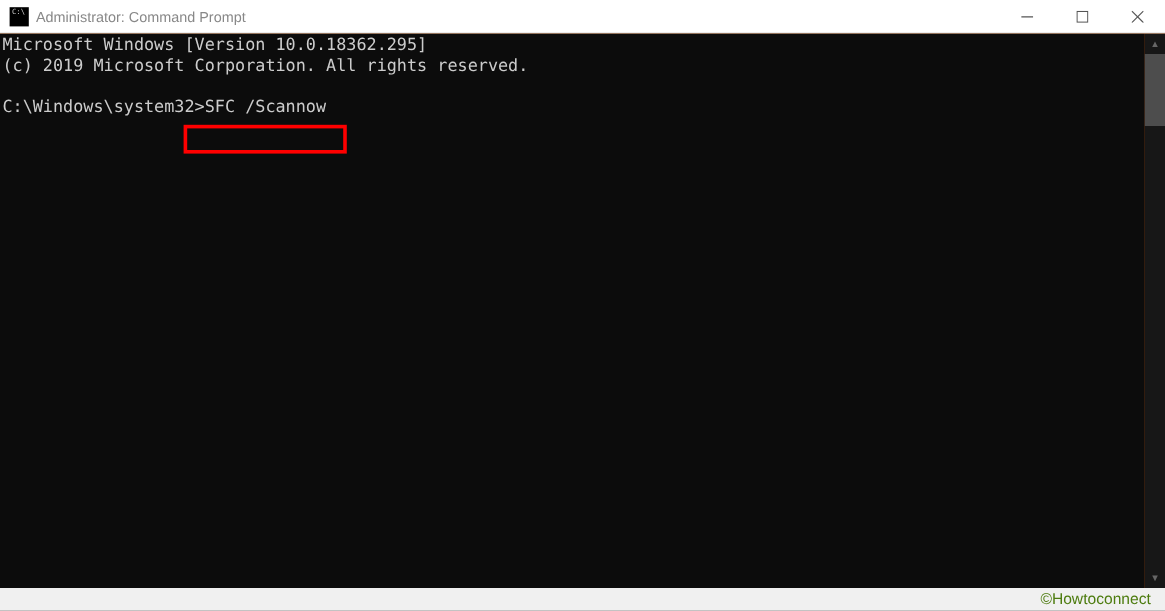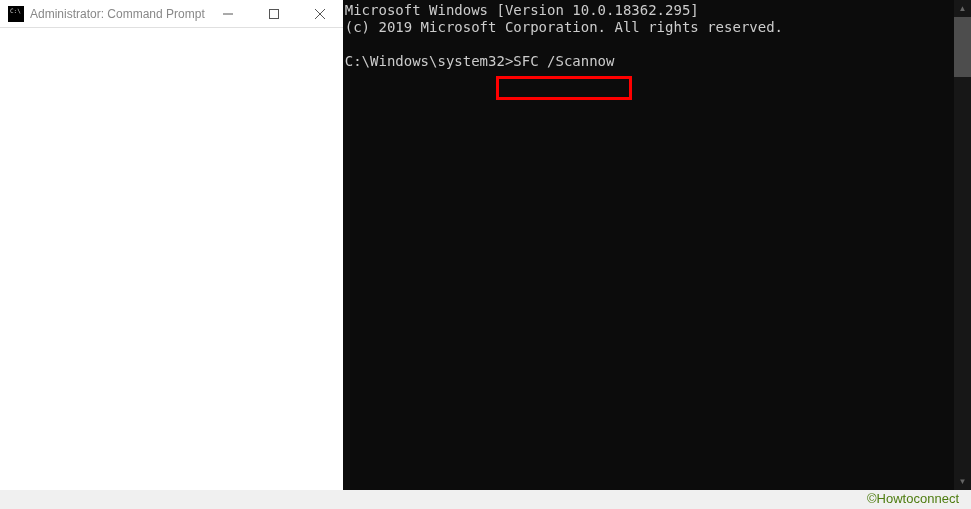--- a/index.html
+++ b/index.html
@@ -13,20 +13,21 @@
       width: 971px;
       height: 509px;
       position: relative;
       overflow: hidden;
     }
     .window {
       width: 971px;
       height: 490px;
       background: #fff;
       display: flex;
+      flex-direction: column;
       position: relative;
     }
     .titlebar {
       height: 28px;
       background: #fff;
       display: flex;
       align-items: center;
       border-bottom: 1px solid #e0e0e0;
       color: #888;
       font-size: 12px;

